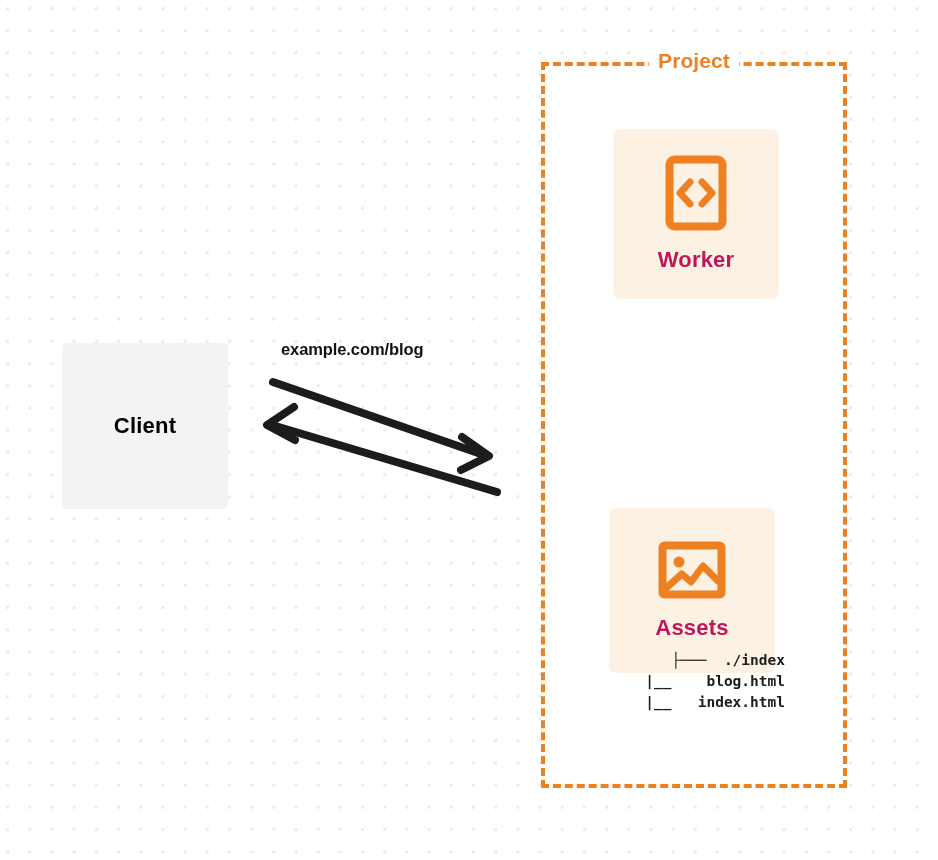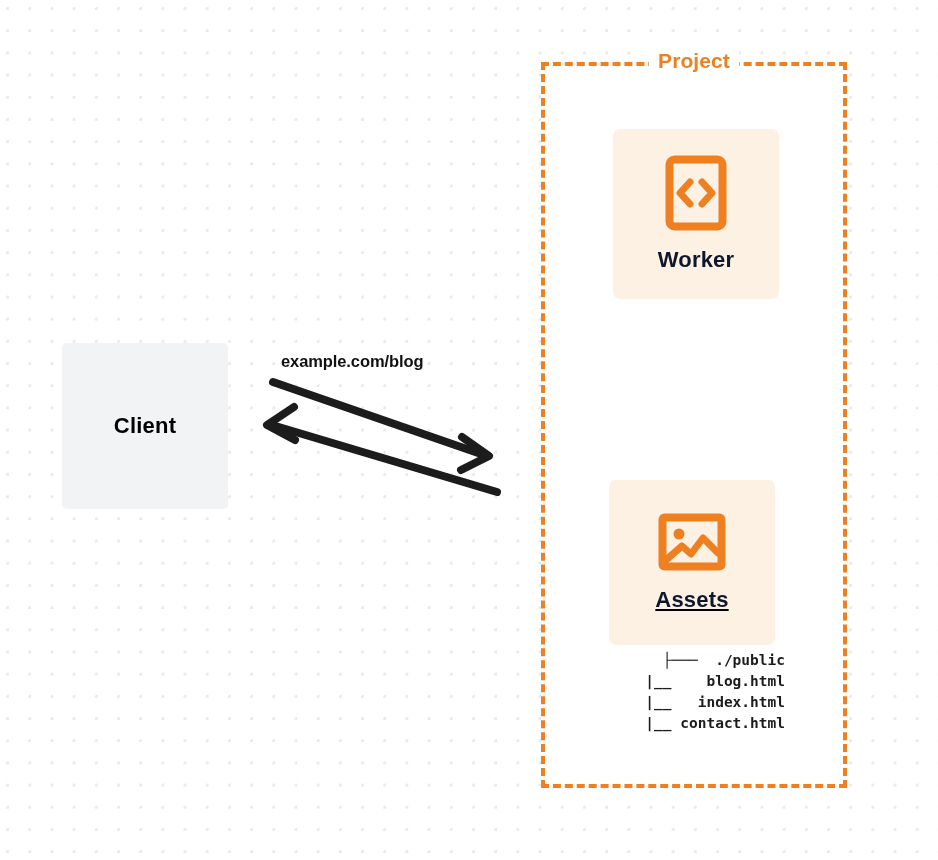--- a/index.html
+++ b/index.html
@@ -48,21 +48,20 @@
   
   #request-label {
     position: absolute;
     left: 281px;
     top: 340px;
     font-size: 16.5px;
     font-weight: bold;
     color: #111111;
     letter-spacing: -0.1px;
     white-space: nowrap;
-    margin-top: 12px;
   }
 
   
   #arrows-layer {
     position: absolute;
     left: 0;
     top: 0;
     width: 938px;
     height: 860px;
     pointer-events: none;
@@ -106,32 +105,31 @@
     align-items: center;
     justify-content: center;
   }
   #worker-card {
     left: 613px;
     top: 129px;
     height: 170px;
   }
   #assets-card {
     left: 609px;
-    top: 480px;
+    top: 508px;
     height: 165px;
-    text-decoration: underline;
   }
   .service-card .card-icon {
     line-height: 0;
     margin-bottom: 16px;
   }
   .service-card .card-label {
     font-size: 22px;
     font-weight: bold;
-    color: #0f172a;
+    color: #be185d;
     letter-spacing: 0.2px;
   }
 
   
   #assets-file-tree {
     position: absolute;
     left: 575px;
     top: 650px;
     width: 210px;
     font-family: "DejaVu Sans Mono", "Liberation Mono", monospace;
@@ -169,21 +167,21 @@
     <span class="card-icon">
       <svg width="68" height="58" viewBox="0 0 68 58" xmlns="http://www.w3.org/2000/svg">
         <rect x="4.5" y="4.5" width="59" height="49" rx="2" ry="2" fill="none" stroke="#ef8022" stroke-width="8"></rect>
         <circle cx="21" cy="21" r="5.5" fill="#ef8022"></circle>
         <path d="M8 47 L24 33 L33 41 L45 25 L60 40" fill="none" stroke="#ef8022" stroke-width="7" stroke-linecap="round" stroke-linejoin="round"></path>
       </svg>
     </span>
     <span class="card-label">Assets</span>
   </div>
 
-  <div id="assets-file-tree"><div>├───  ./public</div><div>|__    blog.html</div><div>|__   index.html</div><div>|__ contact.html</div></div>
+  <div id="assets-file-tree"><div>├───  ./index</div><div>|__    blog.html</div><div>|__   index.html</div></div>
 
   <div id="client-node">
     <span class="node-label">Client</span>
   </div>
 
   <div id="request-label">example.com/blog</div>
 
   <svg id="arrows-layer" viewBox="0 0 938 860" xmlns="http://www.w3.org/2000/svg">
 
     <g>

